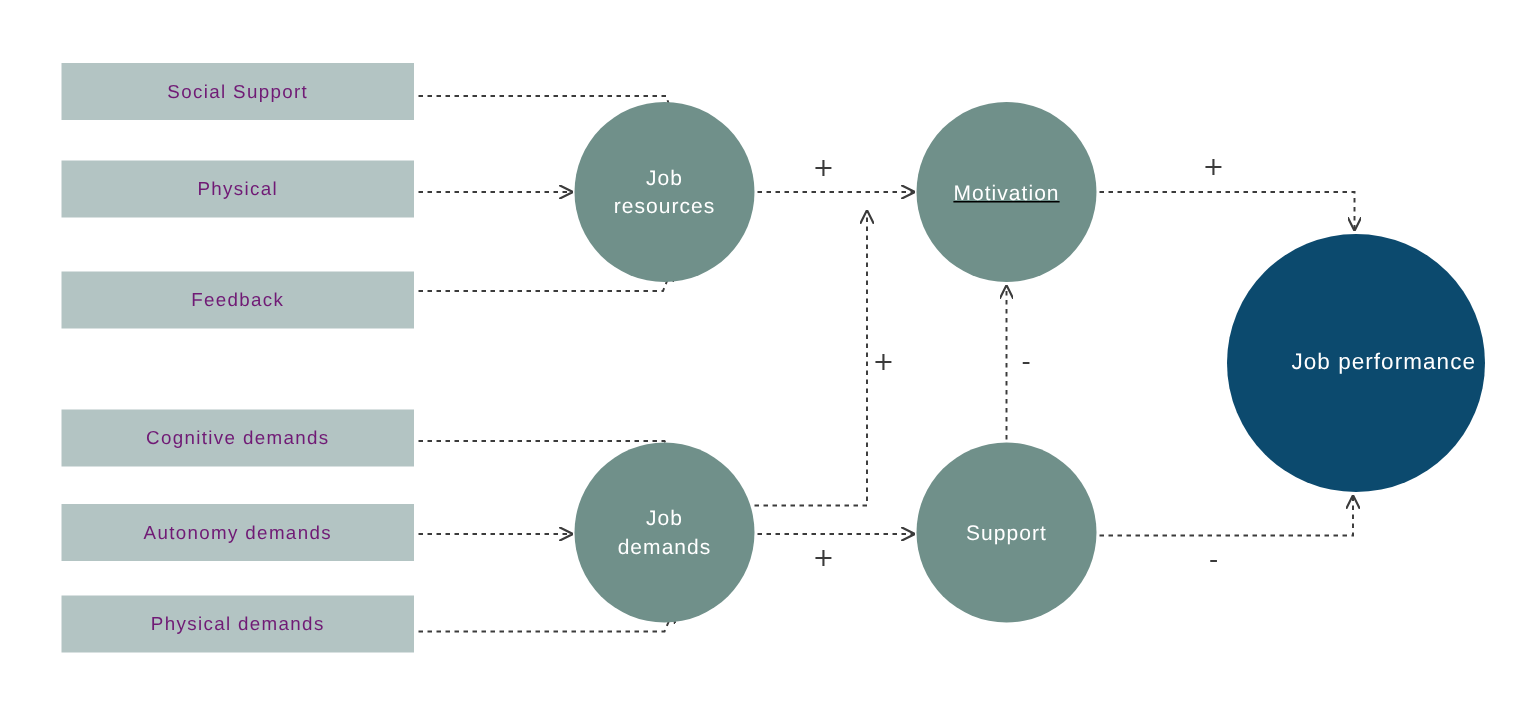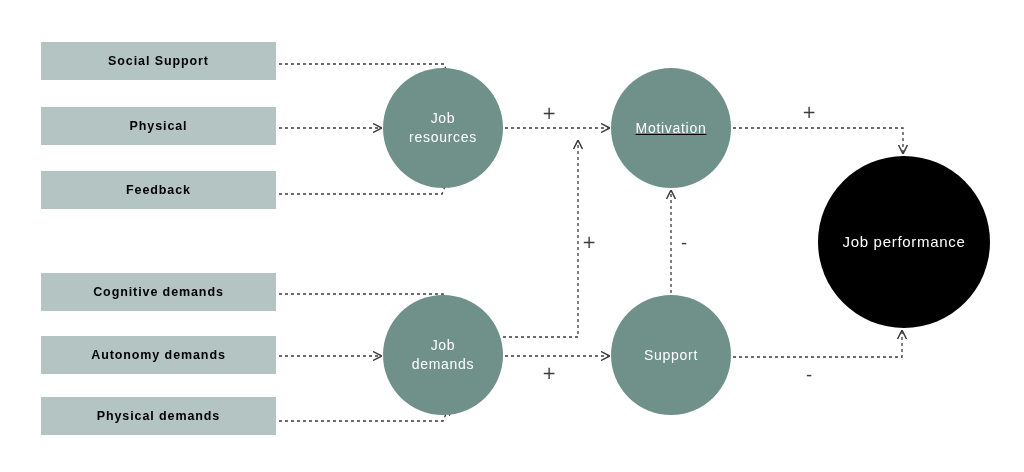--- a/index.html
+++ b/index.html
@@ -33,29 +33,29 @@
     position: absolute;
     height: 38px;
     width: 235px;
     left: 41px;
     background: #b3c4c3;
     display: flex;
     align-items: center;
     justify-content: center;
   }
   .ante-box .lbl {
-    color: #000000;
+    color: #701a75;
     font-size: 12.5px;
-    font-weight: 700;
+    font-weight: 400;
     letter-spacing: 0.9px;
     white-space: nowrap;
   }
   .b1 { top: 42px; }
   .b2 { top: 107px; }
-  .b3 { top: 171px; }
+  .b3 { top: 181px; }
   .b4 { top: 273px; }
   .b5 { top: 336px; }
   .b6 { top: 397px; }
 
   
   .node {
     position: absolute;
     border-radius: 50%;
     display: flex;
     align-items: center;
@@ -64,21 +64,21 @@
   }
   .node .lbl {
     color: #ffffff;
     font-size: 14px;
     font-weight: 400;
     letter-spacing: 0.7px;
     line-height: 1.35;
     padding: 0 6px;
   }
   .node.mid  { background: #70908a; }
-  .node.dark { background: #000000; }
+  .node.dark { background: #0c4a6e; justify-content: flex-end; }
 
   .n-jobres  { left: 383px; top: 68px;  width: 120px; height: 120px; }
   .n-jobdem  { left: 383px; top: 295px; width: 120px; height: 120px; }
   .n-motiv   { left: 611px; top: 68px;  width: 120px; height: 120px; text-decoration: underline; }
   .n-strain  { left: 611px; top: 295px; width: 120px; height: 120px; }
   .n-perf    { left: 818px; top: 156px; width: 172px; height: 172px; }
   .n-perf .lbl { font-size: 15px; }
 
   
   .sign {

